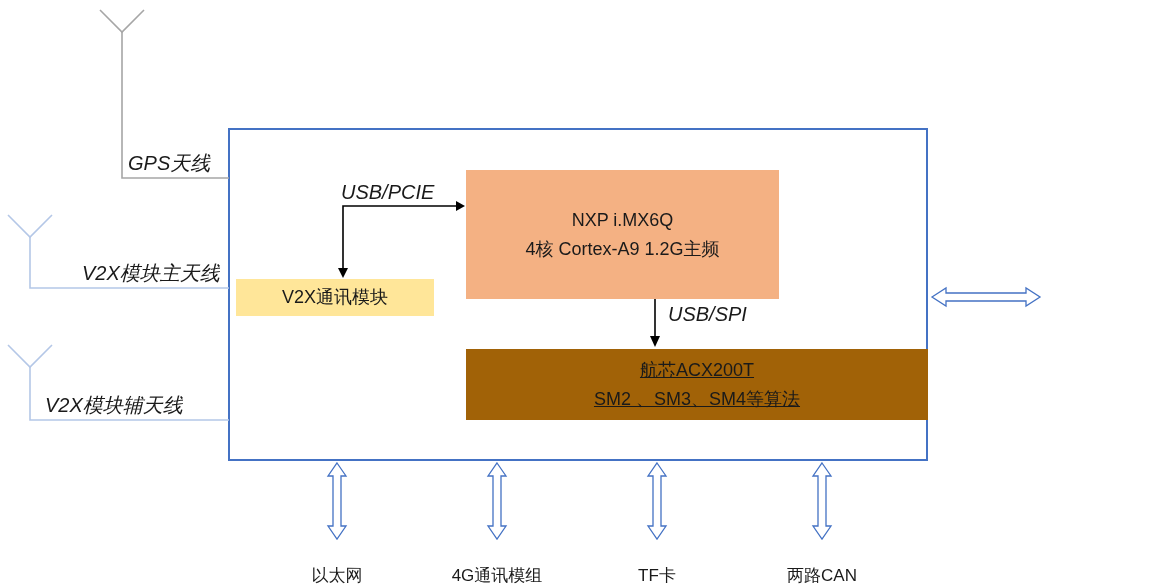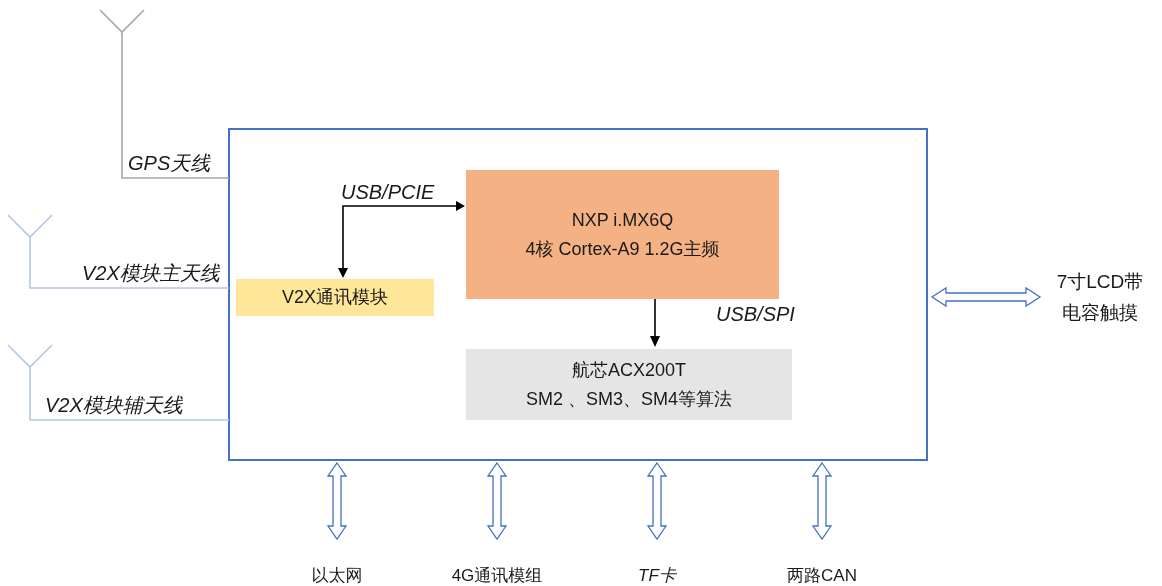--- a/index.html
+++ b/index.html
@@ -13,38 +13,38 @@
     position:absolute;left:228px;top:128px;width:700px;height:333px;
     border:2px solid #4472C4;background:transparent;z-index:1;box-sizing:border-box;
   }
   .block{
     position:absolute;z-index:3;display:flex;flex-direction:column;
     align-items:center;justify-content:center;text-align:center;
     font-size:18px;line-height:29px;box-sizing:border-box;
   }
   .cpu-block{left:466px;top:146px;width:313px;height:129px;background:#F4B183;margin-top:24px;}
   .v2x-block{left:236px;top:279px;width:198px;height:37px;background:#FFE699;}
-  .sec-block{left:466px;top:349px;width:326px;height:71px;background:#e5e5e5;}
+  .sec-block{left:466px;top:349px;width:462px;height:71px;background:#a16207;text-decoration:underline;}
   .lbl{position:absolute;z-index:4;font-size:20px;white-space:nowrap;font-style:italic;}
   .bus-usb-pcie{left:341px;top:181px;}
-  .bus-usb-spi{left:668px;top:303px;margin-left:48px;}
+  .bus-usb-spi{left:668px;top:303px;}
   .gps-label{left:128px;top:150px;}
   .v2x-main-label{left:45px;top:260px;margin-left:37px;}
   .v2x-aux-label{left:45px;top:392px;}
   .lcd-label{
     position:absolute;left:1038px;top:266px;width:124px;z-index:4;
     font-size:19px;line-height:31px;text-align:center;
   }
   .port-label{
     position:absolute;top:564px;z-index:4;font-size:17px;
     transform:translateX(-50%);white-space:nowrap;
   }
   .port-label.p0{left:337px;}
   .port-label.p1{left:497px;}
-  .port-label.p2{left:657px;font-style:italic;}
+  .port-label.p2{left:657px;}
   .port-label.p3{left:822px;}
 </style>
 </head>
 <body>
 
 <div id="stage">
 
   <div class="main-board"></div>
 
   <svg id="wires" viewBox="0 0 1162 586" xmlns="http://www.w3.org/2000/svg">
@@ -98,23 +98,19 @@
     <div>SM2 、SM3、SM4等算法</div>
   </div>
 
   <div class="lbl bus-usb-pcie">USB/PCIE</div>
   <div class="lbl bus-usb-spi">USB/SPI</div>
 
   <div class="lbl gps-label">GPS天线</div>
   <div class="lbl v2x-main-label">V2X模块主天线</div>
   <div class="lbl v2x-aux-label">V2X模块辅天线</div>
 
-  <div class="lcd-label">
-    <div>7寸LCD带</div>
-    <div>电容触摸</div>
-  </div>
 
   <div class="port-label p0">以太网</div>
   <div class="port-label p1">4G通讯模组</div>
   <div class="port-label p2">TF卡</div>
   <div class="port-label p3">两路CAN</div>
 
 </div>
 
 </body></html>

